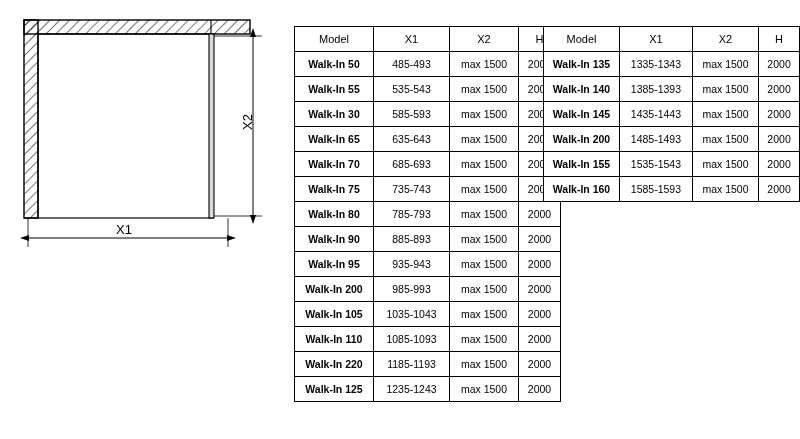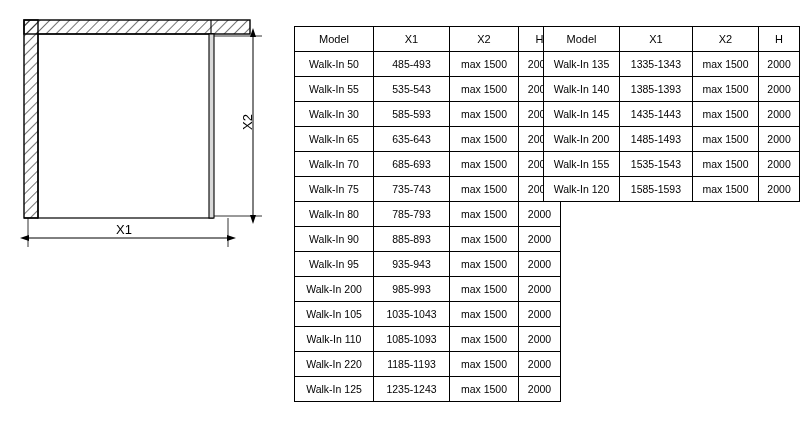--- a/index.html
+++ b/index.html
@@ -67,21 +67,21 @@
     font-size: 11px;
   }
   .th-red {
     color: #c00000;
   }
   .col-model { width: 78px; }
   .col-x1 { width: 75px; }
   .col-x2 { width: 68px; }
   .col-h  { width: 41px; }
   .cell-model {
-    font-weight: normal;
+    font-weight: bold;
     font-size: 10.5px;
   }
 </style>
 </head>
 <body>
 
 <div class="page">
 
   <div class="drawing">
     <svg width="290" height="439" viewBox="0 0 290 439" xmlns="http://www.w3.org/2000/svg">
@@ -259,21 +259,21 @@
           <td>max 1500</td>
           <td>2000</td>
         </tr>
         <tr>
           <td class="cell-model">Walk-In 155</td>
           <td>1535-1543</td>
           <td>max 1500</td>
           <td>2000</td>
         </tr>
         <tr>
-          <td class="cell-model">Walk-In 120</td>
+          <td class="cell-model">Walk-In 160</td>
           <td>1585-1593</td>
           <td>max 1500</td>
           <td>2000</td>
         </tr>
       </tbody>
     </table>
   </div>
 
 </div>
 

